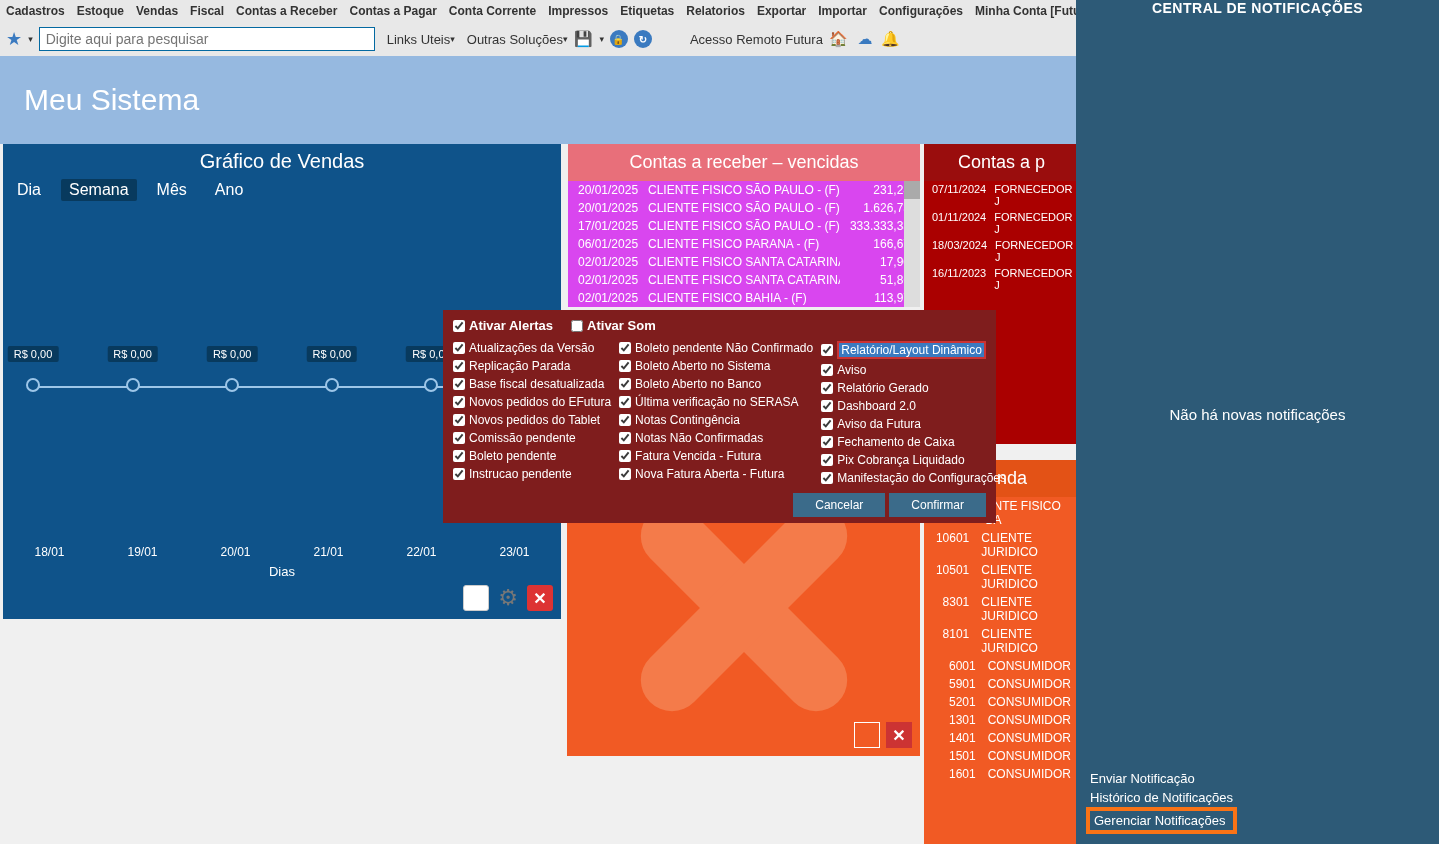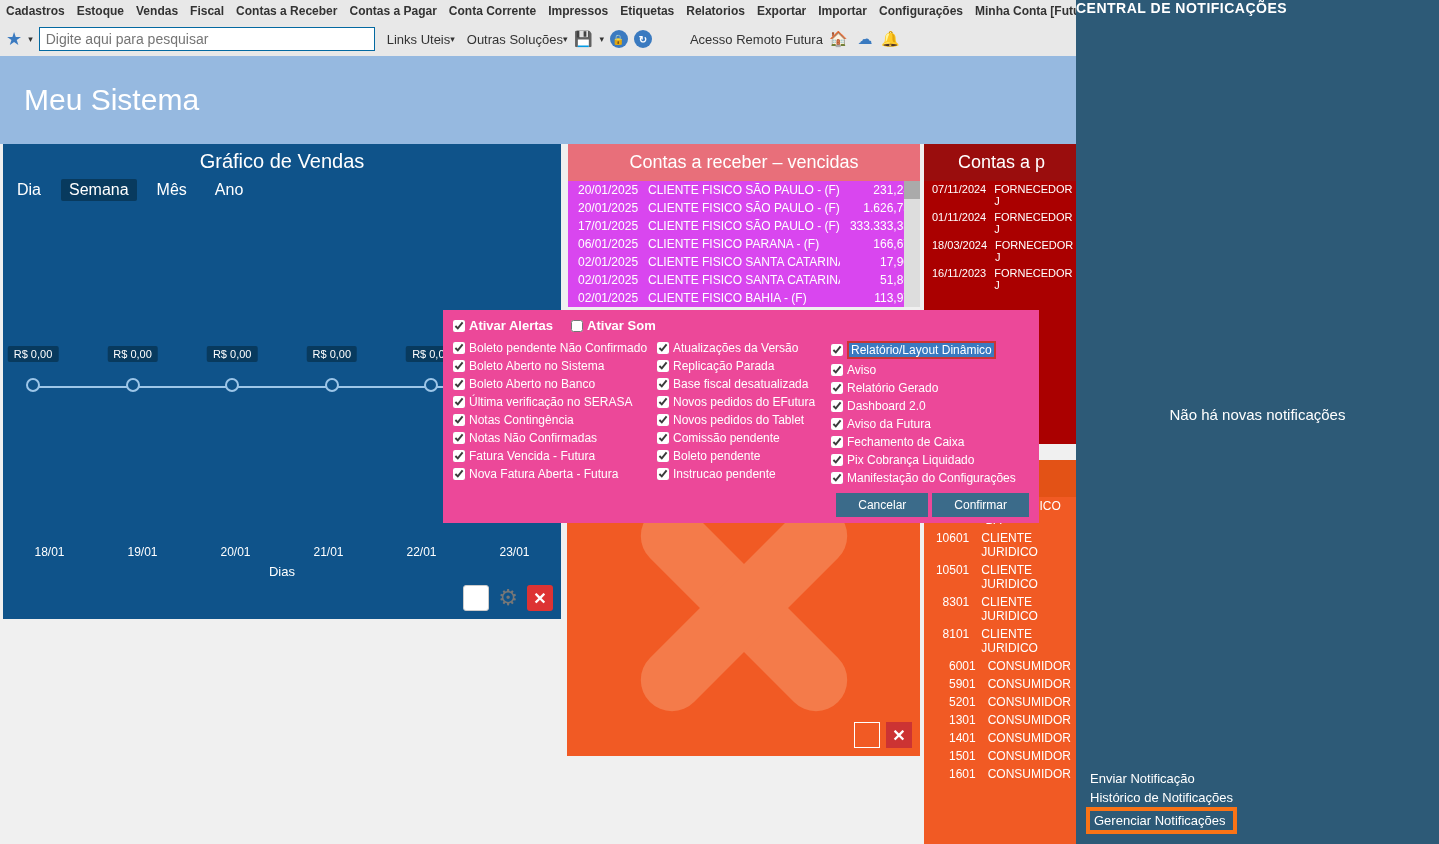--- a/index.html
+++ b/index.html
@@ -73,28 +73,28 @@
 .panel-orange .tools .btn.squares div:nth-child(1){background:#f44;} .panel-orange .tools .btn.squares div:nth-child(2){background:#4a4;} .panel-orange .tools .btn.squares div:nth-child(3){background:#48f;} .panel-orange .tools .btn.squares div:nth-child(4){background:#fa4;}
 
 
 .panel-venda { position:absolute; left:921px; top:316px; width:155px; background:#f15a24; color:#fff; height:410px; overflow:hidden;}
 .panel-venda .title { text-align:center; padding:8px 0; font-size:18px; font-weight:300; background:#e35216;}
 .panel-venda .row { display:flex; padding:2px 8px; font-size:12px; }
 .panel-venda .row .id { width:46px; text-align:right; margin-right:12px; }
 
 
 .notif-sidebar { position: fixed; right: 0; top: 0; bottom: 0; width: 363px; background: #2d5a77; color: #fff; }
-.notif-sidebar .hdr { text-align: left; font-weight: bold; font-size: 14px; letter-spacing: .5px; padding: 0 0 10px; }
+.notif-sidebar .hdr { text-align: center; font-weight: bold; font-size: 14px; letter-spacing: .5px; padding: 0 0 10px; }
 .notif-sidebar .empty { text-align: center; margin-top: 380px; font-size: 15px; }
 .notif-sidebar .links { position: absolute; bottom: 10px; left: 10px; font-size: 13px; }
 .notif-sidebar .links div { padding: 2px 4px; cursor: pointer; }
 .notif-sidebar .links div.hl { border: 4px solid #f97316; }
 
 
-.alerts-modal { position: absolute; left: 443px; top: 310px; width: 596px; background: #ec4899; color: #fff; font-size: 12px; z-index: 50; padding: 8px 10px 6px; }
+.alerts-modal { position: absolute; left: 443px; top: 310px; width: 553px; background: #7f1d1d; color: #fff; font-size: 12px; z-index: 50; padding: 8px 10px 6px; }
 .alerts-modal .toprow { display: flex; gap: 18px; align-items: center; margin-bottom: 8px; font-size: 13px; font-weight: bold; }
 .alerts-modal .cols { display: flex; gap: 8px; }
 .alerts-modal .col { display: flex; flex-direction: column; gap: 4px; }
 .alerts-modal .col.c1 { width: 166px; }
 .alerts-modal .col.c2 { width: 196px; }
 .alerts-modal .col.c3 { width: 170px; }
 .alerts-modal label { display: flex; align-items: center; gap: 4px; white-space: nowrap; }
 .alerts-modal input[type=checkbox] { width: 12px; height: 12px; accent-color: #fff; }
 .alerts-modal .highlight { border: 2px solid #c33; padding: 0 2px; background: #3a7ac0; }
 .alerts-modal .footer { display: flex; justify-content: flex-end; gap: 4px; margin-top: 8px; }
@@ -347,20 +347,54 @@
     <label>
         <input type="checkbox" checked="" style=""> 
         <span>Ativar Alertas</span>
       </label>
     <label>
         <input type="checkbox" style=""> 
         <span>Ativar Som</span>
       </label>
   </div>
   <div class="cols">
+    <div class="col c1" id="alert-col1">
+        <label>
+          <input type="checkbox" checked="" style="">
+          <span>Atualizações da Versão</span>
+        </label>
+        <label>
+          <input type="checkbox" checked="" style="">
+          <span>Replicação Parada</span>
+        </label>
+        <label>
+          <input type="checkbox" checked="" style="">
+          <span>Base fiscal desatualizada</span>
+        </label>
+        <label>
+          <input type="checkbox" checked="" style="">
+          <span>Novos pedidos do EFutura</span>
+        </label>
+        <label>
+          <input type="checkbox" checked="" style="">
+          <span>Novos pedidos do Tablet</span>
+        </label>
+        <label>
+          <input type="checkbox" checked="" style="">
+          <span>Comissão pendente</span>
+        </label>
+        <label>
+          <input type="checkbox" checked="" style="">
+          <span>Boleto pendente</span>
+        </label>
+        <label>
+          <input type="checkbox" checked="" style="">
+          <span>Instrucao pendente</span>
+        </label>
+      </div>
     <div class="col c2" id="alert-col2">
         <label>
           <input type="checkbox" checked="" style="">
           <span>Boleto pendente Não Confirmado</span>
         </label>
         <label>
           <input type="checkbox" checked="" style="">
           <span>Boleto Aberto no Sistema</span>
         </label>
         <label>
@@ -379,54 +413,20 @@
           <input type="checkbox" checked="" style="">
           <span>Notas Não Confirmadas</span>
         </label>
         <label>
           <input type="checkbox" checked="" style="">
           <span>Fatura Vencida - Futura</span>
         </label>
         <label>
           <input type="checkbox" checked="" style="">
           <span>Nova Fatura Aberta - Futura</span>
-        </label>
-      </div>
-    <div class="col c1" id="alert-col1">
-        <label>
-          <input type="checkbox" checked="" style="">
-          <span>Atualizações da Versão</span>
-        </label>
-        <label>
-          <input type="checkbox" checked="" style="">
-          <span>Replicação Parada</span>
-        </label>
-        <label>
-          <input type="checkbox" checked="" style="">
-          <span>Base fiscal desatualizada</span>
-        </label>
-        <label>
-          <input type="checkbox" checked="" style="">
-          <span>Novos pedidos do EFutura</span>
-        </label>
-        <label>
-          <input type="checkbox" checked="" style="">
-          <span>Novos pedidos do Tablet</span>
-        </label>
-        <label>
-          <input type="checkbox" checked="" style="">
-          <span>Comissão pendente</span>
-        </label>
-        <label>
-          <input type="checkbox" checked="" style="">
-          <span>Boleto pendente</span>
-        </label>
-        <label>
-          <input type="checkbox" checked="" style="">
-          <span>Instrucao pendente</span>
         </label>
       </div>
     <div class="col c3" id="alert-col3">
         <label>
           <input type="checkbox" checked="" style="">
           <span class="highlight">Relatório/Layout Dinâmico</span>
         </label>
         <label>
           <input type="checkbox" checked="" style="">
           <span>Aviso</span>

